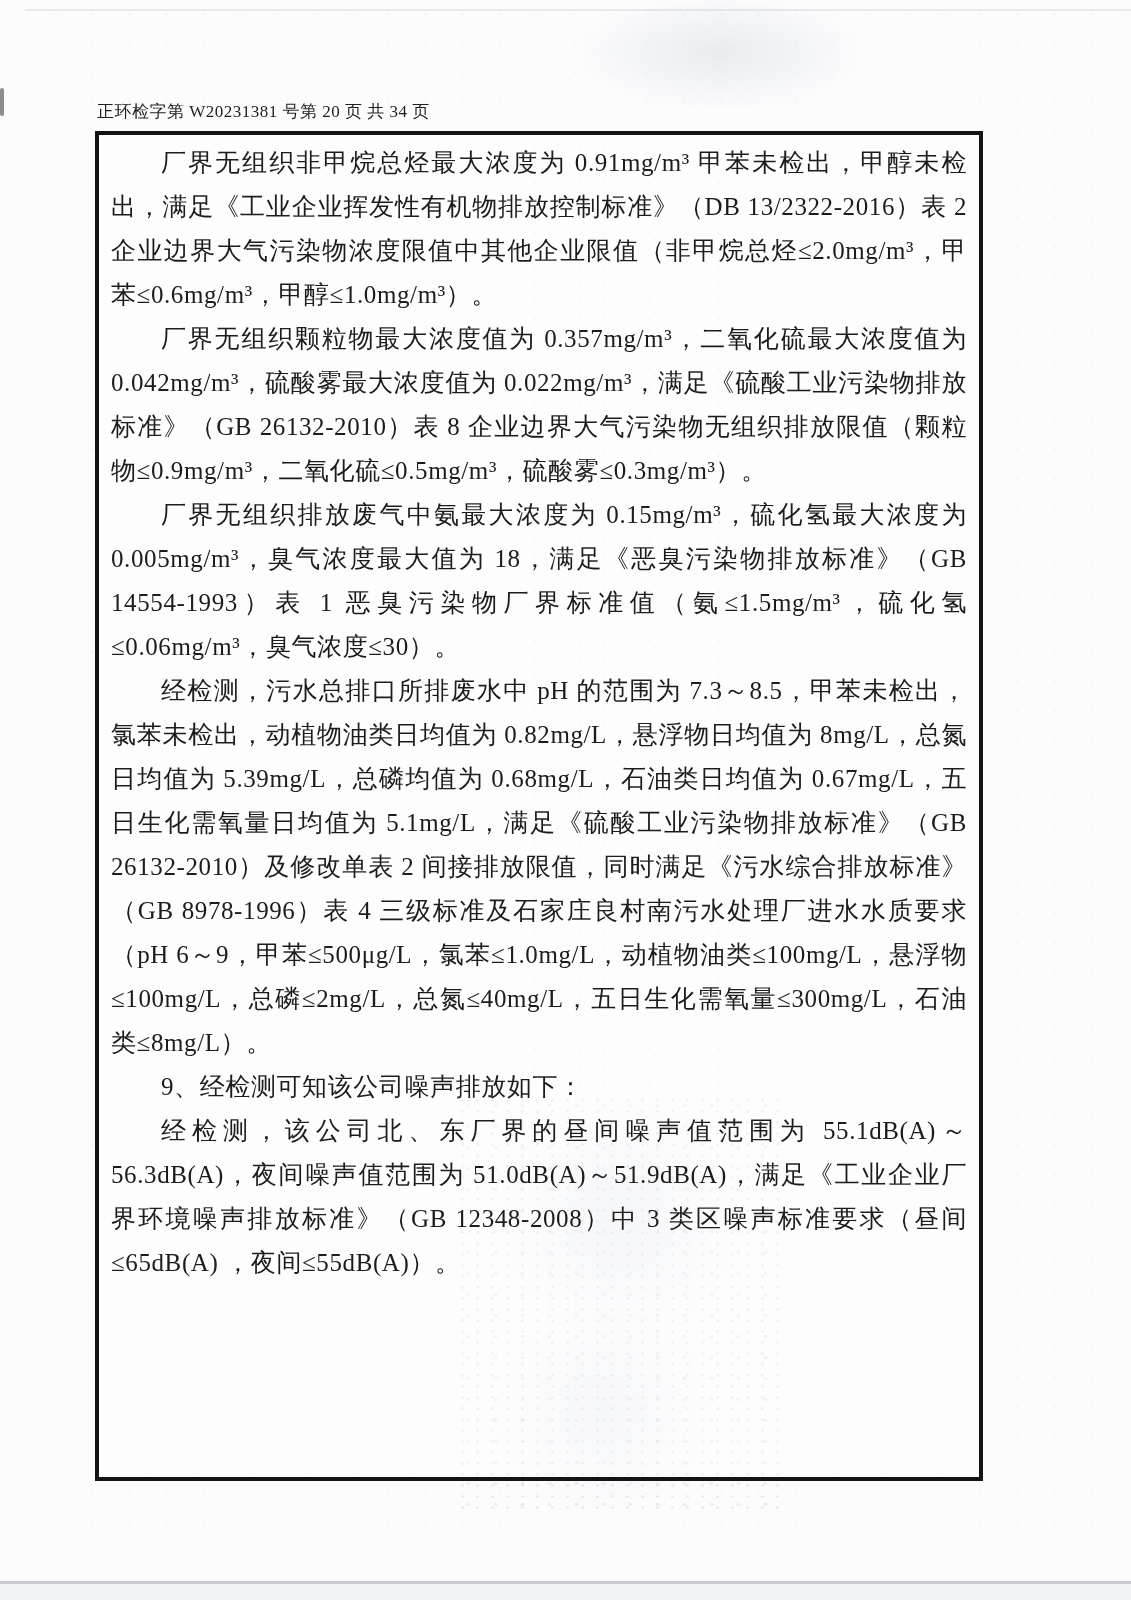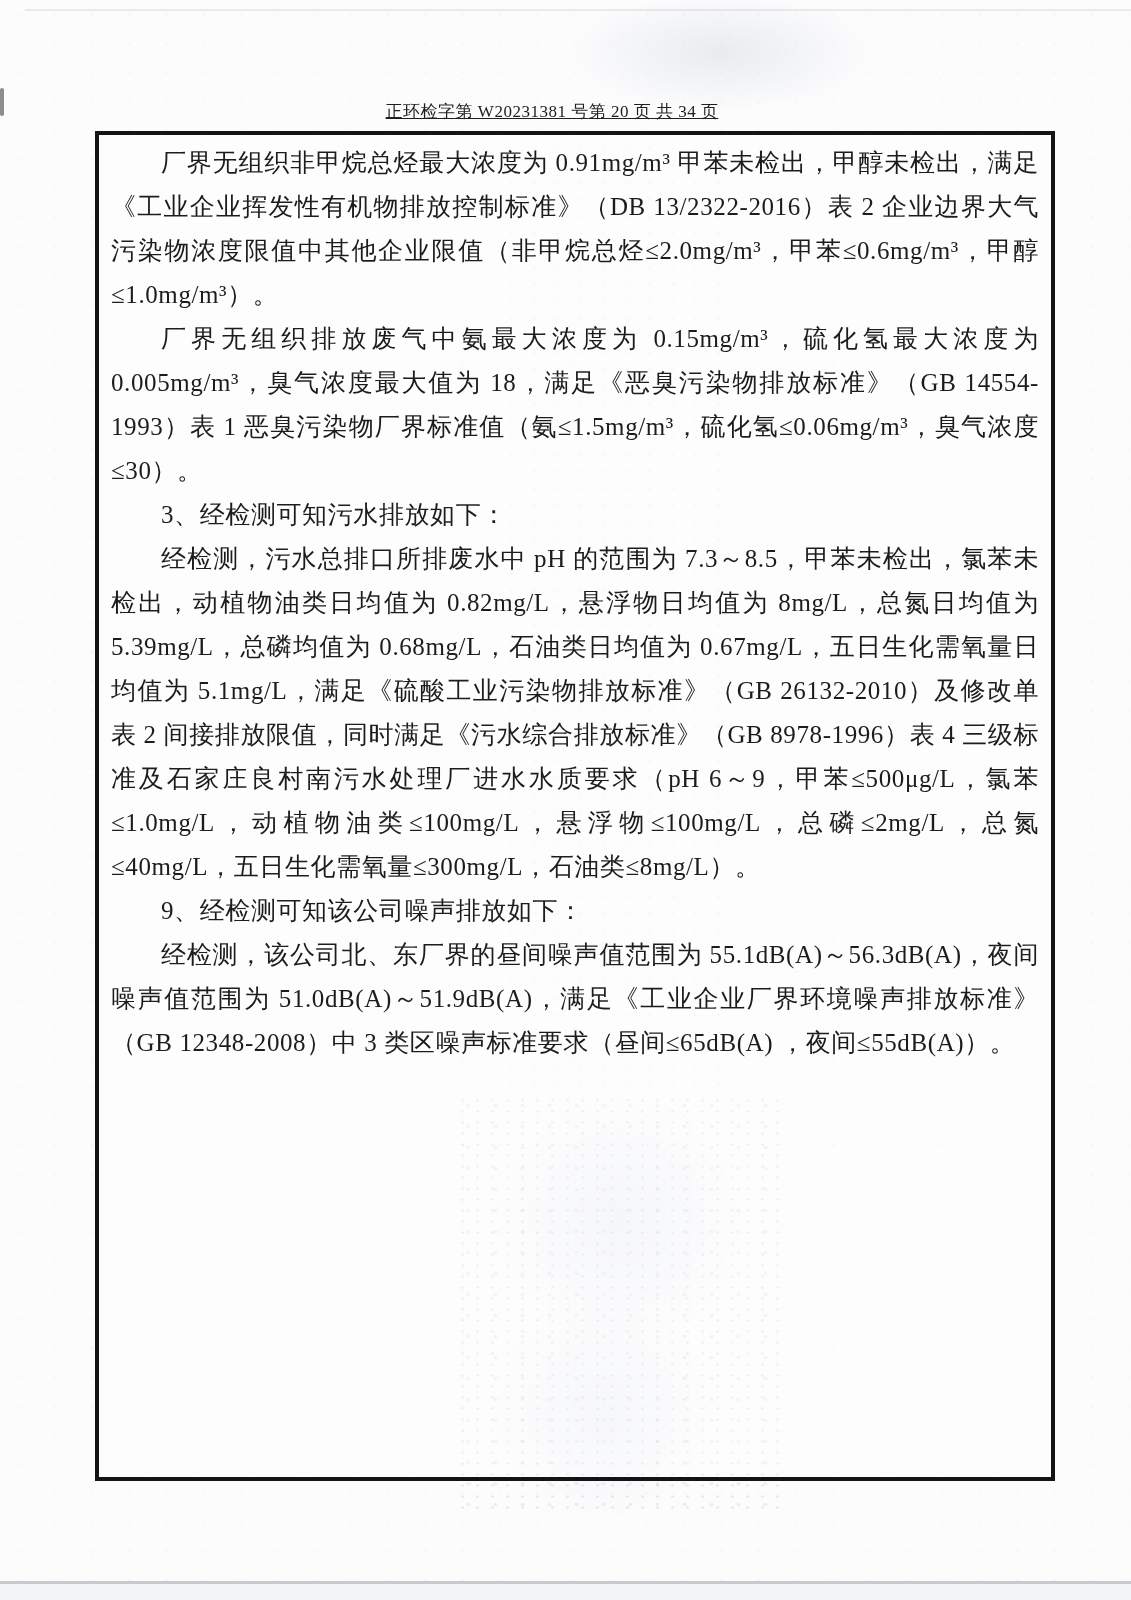--- a/index.html
+++ b/index.html
@@ -63,41 +63,40 @@
       radial-gradient(rgba(180,190,202,0.14) 1px, transparent 2px);
     background-size: 23px 17px;
     pointer-events: none;
   }
   .page-header {
     position: absolute;
     top: 100px;
     left: 97px;
     width: 910px;
     display: flex;
-    justify-content: center;
+    justify-content: flex-start;
     align-items: baseline;
     font-size: 17px;
     letter-spacing: 0.5px;
     color: #1e1e1e;
-    text-decoration: underline;
   }
   .edge-mark {
     position: absolute;
     left: 0;
     top: 88px;
     width: 4px;
     height: 28px;
     background: rgba(45,50,56,0.55);
     border-radius: 2px;
   }
   .content-box {
     position: absolute;
     left: 95px;
     top: 131px;
-    width: 960px;
+    width: 888px;
     height: 1350px;
     box-sizing: border-box;
     border: 4px solid #141414;
     padding: 6px 12px;
     background: rgba(255,255,255,0.35);
   }
   .content-box p {
     margin: 0;
     font-size: 25px;
     line-height: 44px;
@@ -142,21 +141,21 @@
 <div class="bleed-band"></div>
 <div class="edge-mark"></div>
 
 <header class="page-header">
   <span>正环检字第 W20231381 号</span>
   <span>第 20 页 共 34 页</span>
 </header>
 
 <main class="content-box">
   <p>厂界无组织非甲烷总烃最大浓度为 0.91mg/m³ 甲苯未检出，甲醇未检出，满足《工业企业挥发性有机物排放控制标准》（DB 13/2322-2016）表 2 企业边界大气污染物浓度限值中其他企业限值（非甲烷总烃≤2.0mg/m³，甲苯≤0.6mg/m³，甲醇≤1.0mg/m³）。</p>
+  <p>厂界无组织颗粒物最大浓度值为 0.357mg/m³，二氧化硫最大浓度值为 0.042mg/m³，硫酸雾最大浓度值为 0.022mg/m³，满足《硫酸工业污染物排放标准》（GB 26132-2010）表 8 企业边界大气污染物无组织排放限值（颗粒物≤0.9mg/m³，二氧化硫≤0.5mg/m³，硫酸雾≤0.3mg/m³）。</p>
   <p>厂界无组织排放废气中氨最大浓度为 0.15mg/m³，硫化氢最大浓度为 0.005mg/m³，臭气浓度最大值为 18，满足《恶臭污染物排放标准》（GB 14554-1993）表 1 恶臭污染物厂界标准值（氨≤1.5mg/m³，硫化氢≤0.06mg/m³，臭气浓度≤30）。</p>
-  <p>3、经检测可知污水排放如下：</p>
   <p>经检测，污水总排口所排废水中 pH 的范围为 7.3～8.5，甲苯未检出，氯苯未检出，动植物油类日均值为 0.82mg/L，悬浮物日均值为 8mg/L，总氮日均值为 5.39mg/L，总磷均值为 0.68mg/L，石油类日均值为 0.67mg/L，五日生化需氧量日均值为 5.1mg/L，满足《硫酸工业污染物排放标准》（GB 26132-2010）及修改单表 2 间接排放限值，同时满足《污水综合排放标准》（GB 8978-1996）表 4 三级标准及石家庄良村南污水处理厂进水水质要求（pH 6～9，甲苯≤500μg/L，氯苯≤1.0mg/L，动植物油类≤100mg/L，悬浮物≤100mg/L，总磷≤2mg/L，总氮≤40mg/L，五日生化需氧量≤300mg/L，石油类≤8mg/L）。</p>
   <p>9、经检测可知该公司噪声排放如下：</p>
   <p>经检测，该公司北、东厂界的昼间噪声值范围为 55.1dB(A)～56.3dB(A)，夜间噪声值范围为 51.0dB(A)～51.9dB(A)，满足《工业企业厂界环境噪声排放标准》（GB 12348-2008）中 3 类区噪声标准要求（昼间≤65dB(A) ，夜间≤55dB(A)）。</p>
 </main>
 
 <div class="bottom-rule"></div>
 <div class="bottom-shade"></div>
 
 </body></html>

